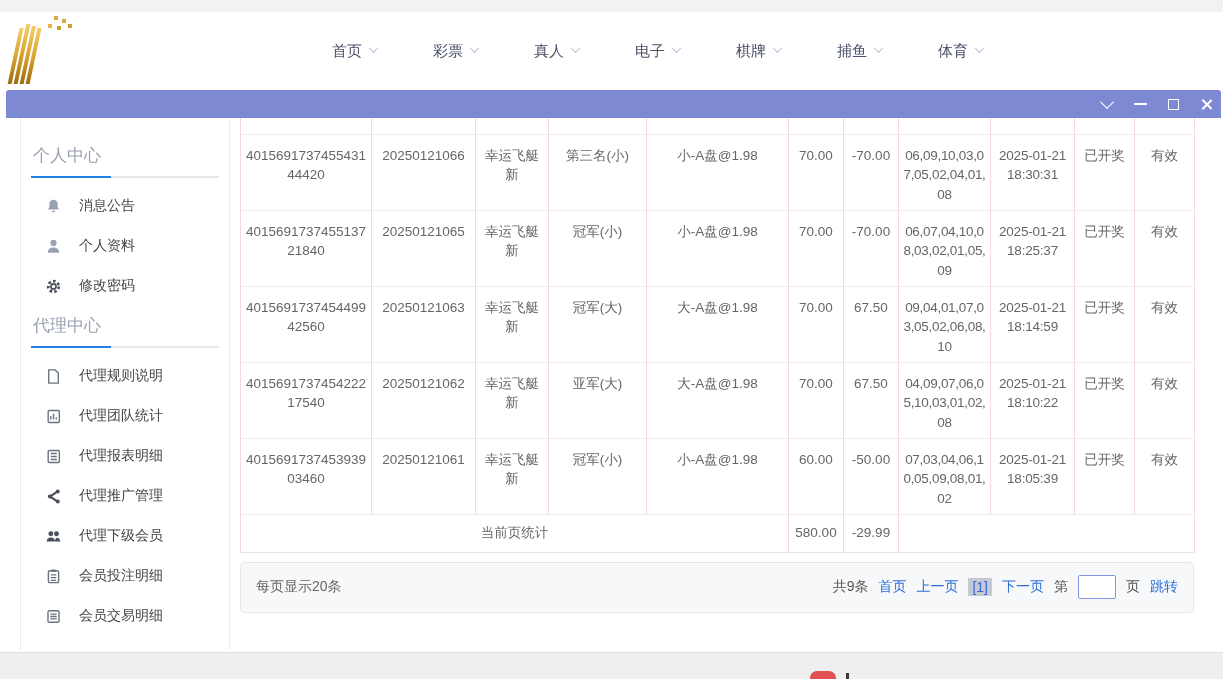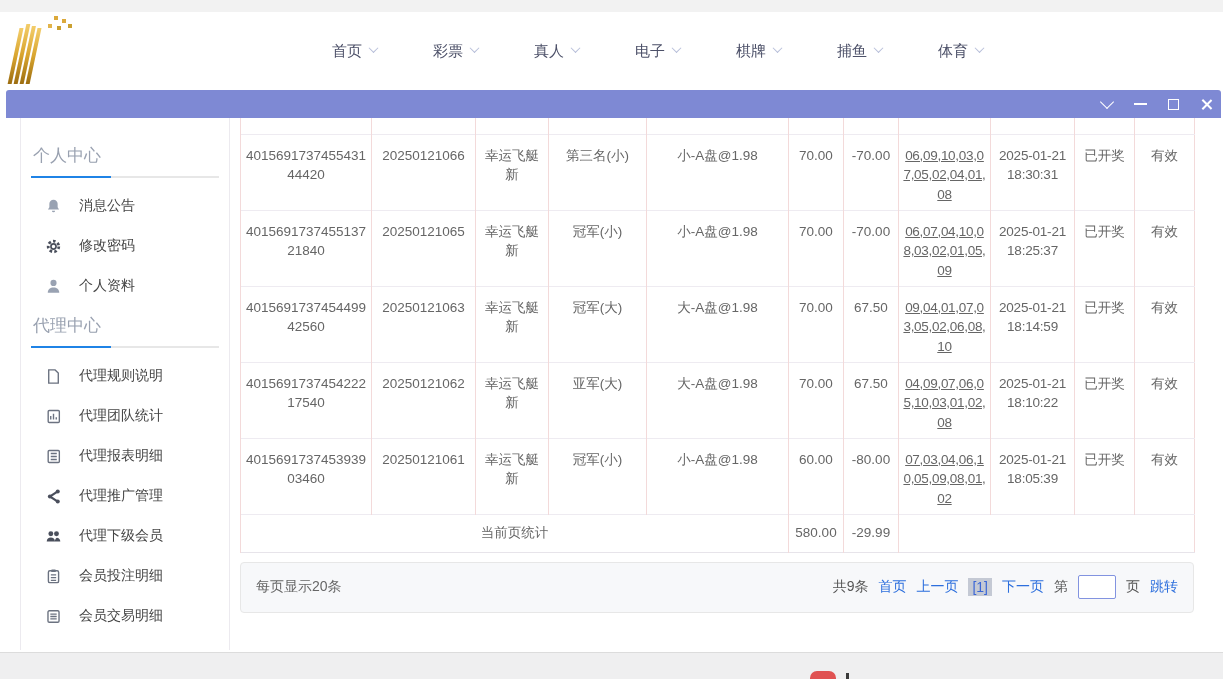--- a/index.html
+++ b/index.html
@@ -57,21 +57,21 @@
   .main { position:absolute; left:234px; top:0; width:954px; }
   table.bets { width:954px; border-collapse:collapse; table-layout:fixed; }
   table.bets td { border-left:1px solid #f3dada; border-top:1px solid #eeebf1;
      font-size:13.5px; color:#666; text-align:center; vertical-align:top; padding:11px 4px 4px 4px;
      word-wrap:break-word; overflow-wrap:break-word; line-height:1.45; }
   table.bets { border-right:1px solid #f3dada; border-bottom:1px solid #e7e4ea; border-left:1px solid #f3dada; }
   tr.partial td { border-top:none; padding:0; height:16px; }
   tr.data td { height:76px; }
   td.c-betid { word-break:break-all; }
   td.c-amount, td.c-winloss { text-align:right; padding-right:7px; }
-  td.c-draw { word-break:break-all; font-size:13px; letter-spacing:-0.3px; padding-left:2px; padding-right:2px;text-decoration:underline; }
+  td.c-draw { word-break:break-all; font-size:13px; letter-spacing:-0.3px; padding-left:2px; padding-right:2px; }
   td.c-time { font-size:13px; letter-spacing:-0.2px; }
   tr.summary td { height:38px; vertical-align:middle; padding:0 6px; }
   tr.summary td.s-label { text-align:center; font-size:13.5px; color:#666; }
   tr.summary td.s-empty { border-left:1px solid #f3dada; }
 
   
   .pagebar { margin-top:9px; width:954px; height:51px; background:#f7f8fa; border:1px solid #e7e7e7;
      border-radius:4px; display:flex; align-items:center; justify-content:space-between; padding:0 15px; }
   .perpage { font-size:14px; color:#666; }
   .pager { display:flex; align-items:center; gap:10px; font-size:14px; }
@@ -164,34 +164,34 @@
             <svg viewBox="0 0 16 16">
                 <path fill="#99a2b2" d="M8 1.6c-2.2 0-3.9 1.7-3.9 3.9v3.2L2.8 10.8h10.4L11.9 8.7V5.5c0-2.2-1.7-3.9-3.9-3.9z"></path>
                 <path fill="#99a2b2" d="M6.5 11.9a1.5 1.5 0 0 0 3 0z"></path>
               </svg>
           </span>
           <span class="slabel">消息公告</span>
         </div>
         <div class="side-item">
           <span class="sicon">
             <svg viewBox="0 0 16 16">
+                <circle fill="#99a2b2" cx="8" cy="4.6" r="2.9"></circle>
+                <path fill="#99a2b2" d="M2.6 13.8c0-3.1 2.4-4.8 5.4-4.8s5.4 1.7 5.4 4.8z"></path>
+              </svg>
+          </span>
+          <span class="slabel">个人资料</span>
+        </div>
+        <div class="side-item">
+          <span class="sicon">
+            <svg viewBox="0 0 16 16">
                 <circle cx="8" cy="8" r="5" fill="none" stroke="#4a4f5c" stroke-width="2.6" stroke-dasharray="2.4 2.1"></circle>
                 <circle cx="8" cy="8" r="2.4" fill="none" stroke="#4a4f5c" stroke-width="1.6"></circle>
               </svg>
           </span>
           <span class="slabel">修改密码</span>
-        </div>
-        <div class="side-item">
-          <span class="sicon">
-            <svg viewBox="0 0 16 16">
-                <circle fill="#99a2b2" cx="8" cy="4.6" r="2.9"></circle>
-                <path fill="#99a2b2" d="M2.6 13.8c0-3.1 2.4-4.8 5.4-4.8s5.4 1.7 5.4 4.8z"></path>
-              </svg>
-          </span>
-          <span class="slabel">个人资料</span>
         </div>
       </div>
 
       <div class="side-title side-sec2-title">代理中心</div>
       <div class="side-rule"></div>
       <div class="side-items">
         <div class="side-item">
           <span class="sicon">
             <svg viewBox="0 0 16 16">
                 <path d="M3.5 1.8h6l3 3v9.4h-9z" fill="none" stroke="#6b7280" stroke-width="1.3"></path>
@@ -342,21 +342,21 @@
           <td>已开奖</td>
           <td>有效</td>
         </tr>
         <tr class="data">
           <td class="c-betid">401569173745393903460</td>
           <td>20250121061</td>
           <td>幸运飞艇新</td>
           <td>冠军(小)</td>
           <td>小-A盘@1.98</td>
           <td class="c-amount">60.00</td>
-          <td class="c-winloss">-80.00</td>
+          <td class="c-winloss">-50.00</td>
           <td class="c-draw">07,03,04,06,10,05,09,08,01,02</td>
           <td class="c-time">2025-01-21 18:05:39</td>
           <td>已开奖</td>
           <td>有效</td>
         </tr>
         <tr class="summary">
           <td class="s-label" colspan="5">当前页统计</td>
           <td class="c-amount">580.00</td>
           <td class="c-winloss">-29.99</td>
           <td class="s-empty" colspan="4"></td>

